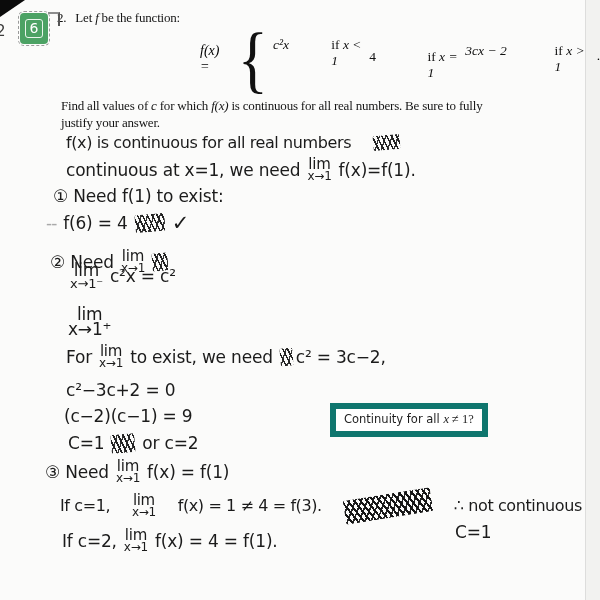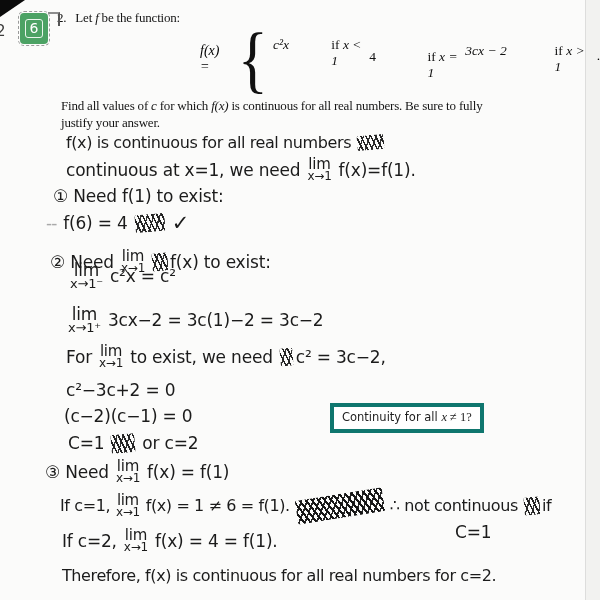--- a/index.html
+++ b/index.html
@@ -37,39 +37,39 @@
   .prow{display:flex;font-family:"Liberation Serif",serif;font-size:13.5px;color:#111;}
   .prow .expr{width:62px;font-style:italic;}
   .prow.r2{margin-top:12px;}
   .prow.r3{margin-top:6px;gap:32px;}
   .prow .cond .mathv{font-style:italic;}
   .sent-period{font-family:"Liberation Serif",serif;font-size:13.5px;align-self:center;margin-left:5px;margin-top:-6px;}
 
   
   .hw{position:absolute;font-family:"DejaVu Sans",sans-serif;font-size:17px;color:#1b1b1b;
     white-space:nowrap;display:flex;align-items:center;gap:7px;letter-spacing:-0.2px;}
-  .hw.tight{font-size:16px;letter-spacing:-0.4px;gap:6px;}
+  .hw.tight{font-size:16px;letter-spacing:-0.4px;gap:22px;}
   .lim{display:inline-flex;flex-direction:column;align-items:center;line-height:1;}
   .lim .lt{font-size:15px;}
   .lim .lb{font-size:12px;margin-top:-2px;}
   .dash-faint{color:#a9a9a9;letter-spacing:-1px;}
   .check{font-size:21px;}
 
   
   .scr{display:inline-block;height:15px;border-radius:2px;transform:rotate(-5deg);
     background:
       repeating-linear-gradient(68deg,#222 0 1.6px,transparent 1.6px 4.4px),
       repeating-linear-gradient(112deg,#333 0 1.3px,transparent 1.3px 6px);}
   .scr.big{height:24px;transform:rotate(-9deg);
     background:
       repeating-linear-gradient(60deg,#161616 0 2px,transparent 2px 5px),
       repeating-linear-gradient(120deg,#222 0 1.6px,transparent 1.6px 5.5px);}
 
   
-  .annot{position:absolute;left:330px;top:403px;background:#fff;border:4px solid #0f766e;
+  .annot{position:absolute;left:330px;top:403px;background:#fff;border:6px solid #0f766e;
     padding:3px 8px 4px 8px;font-size:11.5px;color:#1e1e1e;cursor:pointer;white-space:nowrap;
     font-family:"DejaVu Sans",sans-serif;}
   .annot .mathv{font-family:"Liberation Serif",serif;font-style:italic;font-size:12.5px;}
   .annot .mathr{font-family:"Liberation Serif",serif;font-size:12.5px;}
 </style>
 </head>
 <body>
 
 <div id="canvas">
 
@@ -133,52 +133,50 @@
     <span class="check">✓</span>
   </div>
 
   <div class="hw" style="left:50px;top:233px;margin-top:16px;">
     <span>② Need</span>
     <span class="lim">
         <span class="lt">lim</span>
         <span class="lb">x→1</span>
       </span>
     <span class="scr" style="width:16px;height:18px;margin-right:-5px"></span>
-    <span>f(x) to exist:</span>
   </div>
 
   <div class="hw" style="left:70px;top:262px;">
     <span class="lim">
         <span class="lt" style="font-size:17px">lim</span>
         <span class="lb" style="font-size:13px">x→1⁻</span>
       </span>
     <span>c²x = c²</span>
   </div>
 
   <div class="hw" style="left:68px;top:306px;">
     <span class="lim">
         <span class="lt" style="font-size:17px">lim</span>
-        <span class="lb" style="font-size:13px">x→1⁺</span>
-      </span>
-    <span>3cx−2 = 3c(1)−2 = 3c−2</span>
+        <span class="lb" style="font-size:17px">x→1⁺</span>
+      </span>
   </div>
 
   <div class="hw" style="left:66px;top:344px;">
     <span>For</span>
     <span class="lim">
         <span class="lt">lim</span>
         <span class="lb">x→1</span>
       </span>
     <span>to exist, we need</span>
     <span class="scr" style="width:13px;height:18px;margin-right:-4px"></span>
     <span>c² = 3c−2,</span>
   </div>
 
   <div class="hw" style="left:66px;top:380px;">c²−3c+2 = 0</div>
-  <div class="hw" style="left:64px;top:406px;">(c−2)(c−1) = 0</div>
+  <div class="hw" style="left:64px;top:406px;">(c−2)(c−1) = 9</div>
 
   <div class="annot">
     <span>Continuity for all </span><span class="mathv">x</span><span class="mathr"> ≠ 1?</span>
   </div>
 
   <div class="hw" style="left:68px;top:433px;">
     <span>C=1</span>
     <span class="scr" style="width:24px;height:19px"></span>
     <span>or c=2</span>
   </div>
@@ -191,32 +189,31 @@
       </span>
     <span>f(x) = f(1)</span>
   </div>
 
   <div class="hw tight" style="left:60px;top:493px;">
     <span>If c=1,</span>
     <span class="lim">
         <span class="lt">lim</span>
         <span class="lb">x→1</span>
       </span>
-    <span>f(x) = 1 ≠ 6 = f(1).</span>
+    <span>f(x) = 1 ≠ 4 = f(3).</span>
     <span class="scr big" style="width:88px"></span>
     <span>∴ not continuous</span>
     <span class="scr" style="width:16px;height:18px;margin-right:-4px"></span>
     <span>if</span>
   </div>
   <div class="hw" style="left:455px;top:522px;">C=1</div>
 
   <div class="hw" style="left:62px;top:528px;">
     <span>If c=2,</span>
     <span class="lim">
         <span class="lt">lim</span>
         <span class="lb">x→1</span>
       </span>
     <span>f(x) = 4 = f(1).</span>
   </div>
 
-  <div class="hw tight" style="left:62px;top:566px;">Therefore, f(x) is continuous for all real numbers for c=2.</div>
 
 </div>
 
 </body></html>

